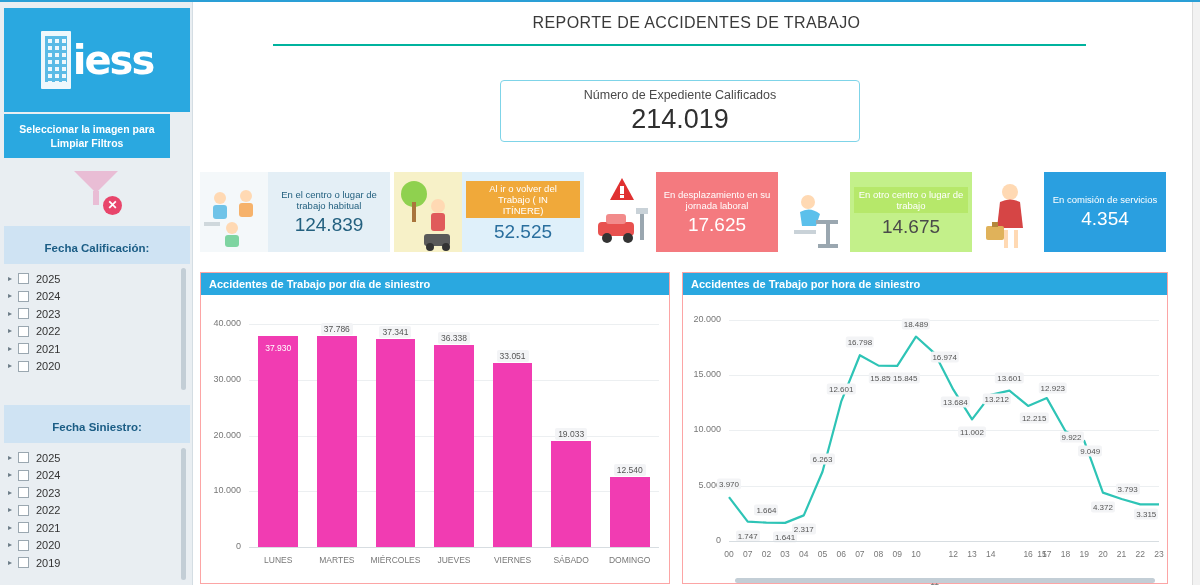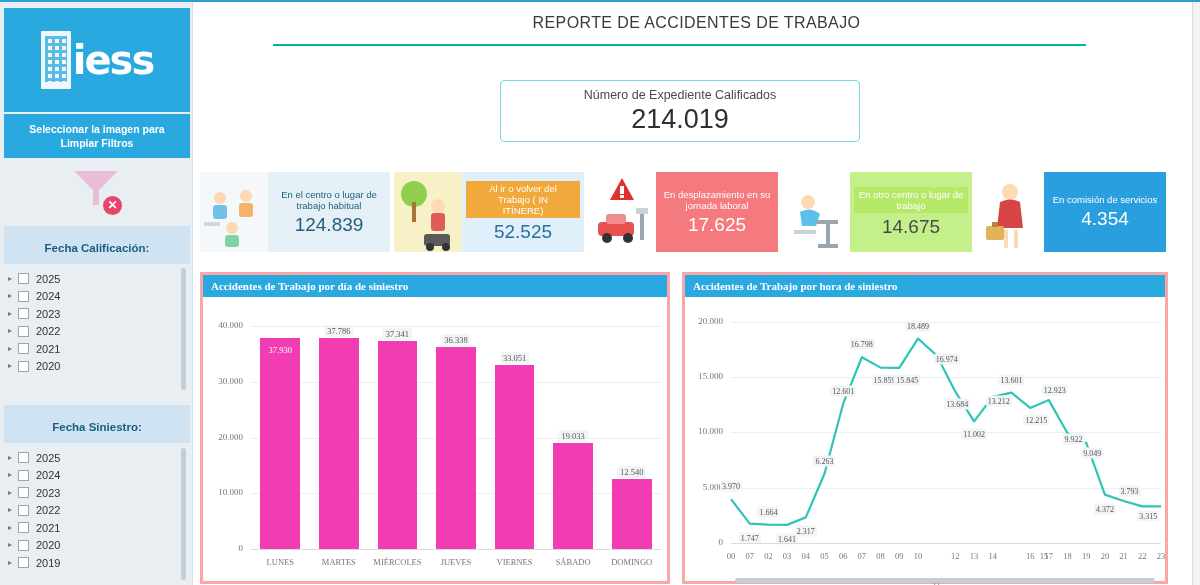--- a/index.html
+++ b/index.html
@@ -43,21 +43,21 @@
       repeating-linear-gradient(to bottom, #2aa8e0 0 3px, transparent 3px 7px),
       repeating-linear-gradient(to right, #2aa8e0 0 3px, transparent 3px 7px);
     opacity: .75;
   }
   .logo-text {
     color: #fff; font-size: 40px; font-weight: bold; letter-spacing: -2px;
     font-family: "DejaVu Sans", sans-serif;
   }
   .filter-head {
     position: absolute; left: 4px; top: 112px;
-    width: 186px; height: 44px;
+    width: 166px; height: 44px;
     background: #2aa8e0; color: #fff;
     font-size: 10.5px; font-weight: bold; text-align: center;
     display: flex; align-items: center; justify-content: center;
     padding: 0 6px; line-height: 14px;
   }
   .filter-icon-box {
     position: absolute; left: 4px; top: 158px;
     width: 186px; height: 62px;
     background: #e9eef2;
     display: flex; align-items: center; justify-content: center;
@@ -169,22 +169,21 @@
   .pic-a { background: #f3f7f9; }
   .pic-b { background: #f6f1d8; }
   .pic-c { background: #ffffff; }
   .pic-d { background: #ffffff; }
   .pic-e { background: #ffffff; }
 
   
   .panel {
     position: absolute;
     background: #fff;
-    border: 3px solid #fca5a5;
-    font-family: Liberation Serif, serif;
+    border: 1px solid #fca5a5;
   }
   .panel-head {
     height: 22px; background: #2aa8e0; color: #fff;
     font-size: 11px; font-weight: bold;
     display: flex; align-items: center; padding-left: 8px;
   }
   #panel-left { left: 200px; top: 270px; width: 470px; height: 312px; }
   #panel-right { left: 682px; top: 270px; width: 486px; height: 312px; }
 
   .plot { position: relative; width: 100%; height: 288px; }

